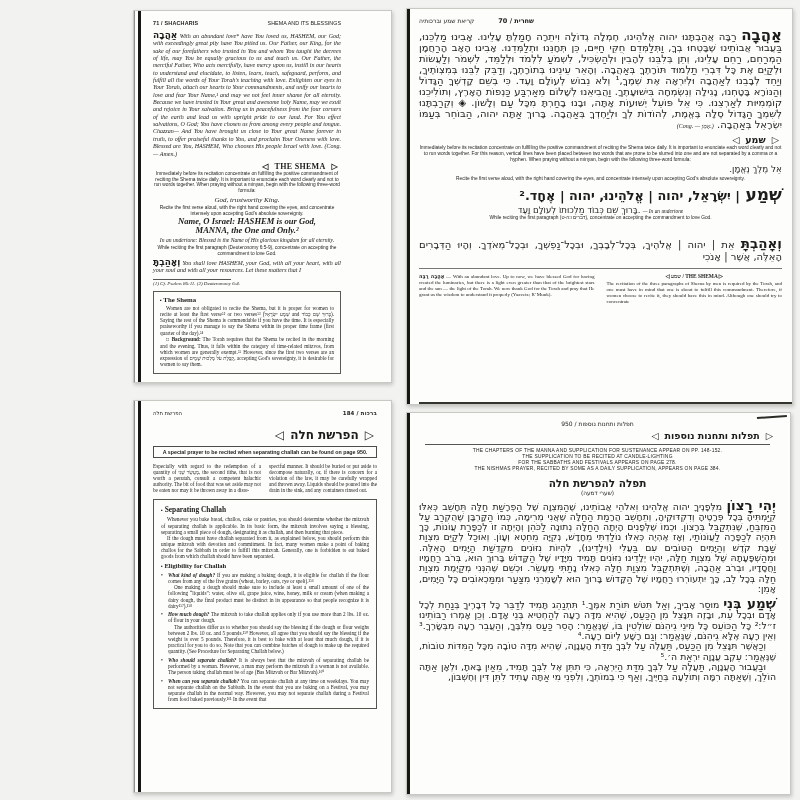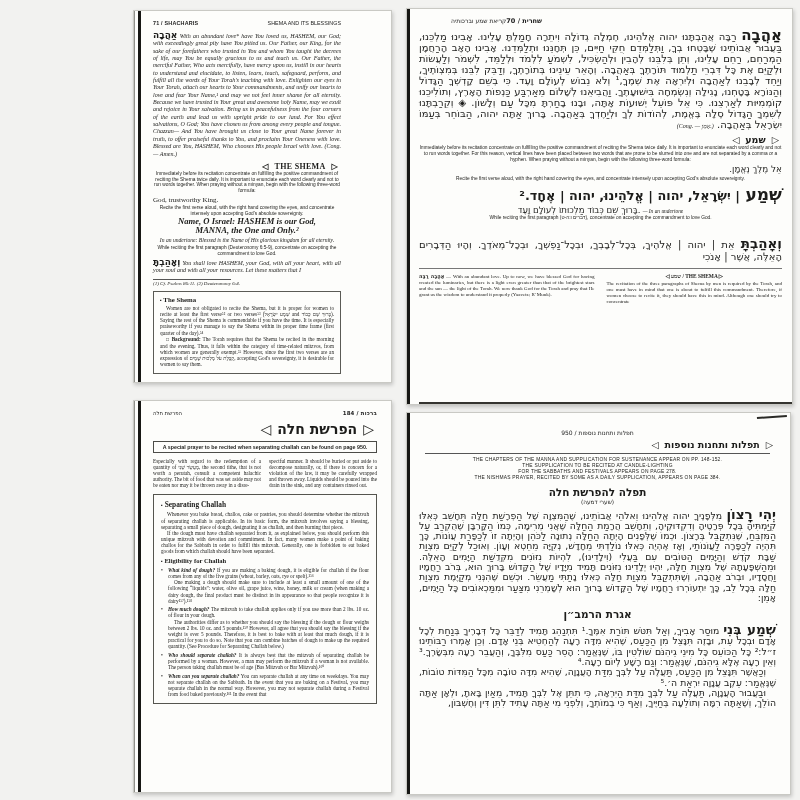--- a/index.html
+++ b/index.html
@@ -29,36 +29,36 @@
   .heb { font-family:"DejaVu Sans","DejaVu Serif",sans-serif; direction:rtl; }
   .just { text-align:justify; }
 
   
   #p71 { left:133px; top:10px; width:259px; height:373px; }
   #p71 .inner { padding:9px 50px 0 19px; }
   #p71 .body-par { font-size:6px; line-height:7.35px; font-style:italic; margin-top:6px; }
   #p71 .lead-heb { font-family:"DejaVu Sans",sans-serif; font-style:normal; font-weight:bold; font-size:9px; }
   #p71 .congtag { font-style:italic; }
   #p71 .sec { font-size:8px; margin-top:4px; letter-spacing:.3px; }
-  #p71 .formula { font-size:7px; text-align:left; margin:1.5px 0; }
+  #p71 .formula { font-style:italic; font-size:7px; text-align:center; margin:1.5px 0; }
   #p71 .bigline { font-weight:bold; font-style:italic; font-size:8.6px; line-height:9.6px; text-align:center; }
   #p71 .under { font-size:5.6px; font-style:italic; text-align:center; margin:1.5px 0; }
   #p71 .vpar { font-size:6px; line-height:7.3px; font-style:italic; margin-top:2.5px; }
   #p71 .fn-rule { width:78px; border-top:1px solid #555; margin-top:4px; }
   #p71 .fn { font-size:5px; margin-top:1.5px; font-style:italic; }
   #p71 .combox { border:1px solid #5a5a55; margin-top:5px; padding:4px 6px 5px; }
   #p71 .combox .bt { font-size:6.8px; font-weight:bold; margin-bottom:2px; }
   #p71 .combox p { font-size:5.2px; line-height:6.15px; text-align:justify; text-indent:6px; }
   #p71 .combox .mk { font-size:5px; }
 
   
   #p70 { left:406px; top:8px; width:387px; height:397px; }
   #p70 .inner { padding:8px 10px 0 12px; }
-  #p70 .head70 { display:flex; gap:0; align-items:baseline;
-                 font-family:"DejaVu Sans",sans-serif; font-size:6px; color:#222;margin-left:32px; }
+  #p70 .head70 { display:flex; gap:24px; align-items:baseline;
+                 font-family:"DejaVu Sans",sans-serif; font-size:6px; color:#222; }
   #p70 .head70 .pgnum { font-weight:bold; font-size:6.5px; }
   #p70 .body-par { font-size:10px; line-height:11px; margin-top:5px; }
   #p70 .lead-heb { font-size:15px; font-weight:bold; }
   #p70 .congtag { font-size:6px; direction:ltr; unicode-bidi:embed; font-family:"Liberation Serif",serif; font-style:italic; }
   #p70 .sec { font-family:"DejaVu Sans",sans-serif; font-size:9.5px; margin-top:2px; }
   #p70 .formula { font-size:8.8px; text-align:right; margin:2px 0; }
   #p70 .shline { font-weight:bold; margin-top:2px; direction:rtl; }
   #p70 .shlead { font-size:17px; }
   #p70 .shrest { font-size:12.8px; }
   #p70 .baruch { text-align:center; margin-top:1px; font-size:8.6px; }
@@ -66,21 +66,21 @@
   #p70 .vpar { font-size:10px; line-height:12px; margin-top:16px; }
   #p70 .vlead { font-size:13.5px; font-weight:bold; }
   #p70 .comm { display:flex; gap:12px; margin-top:5px; border-top:1px solid #777; padding-top:4px; }
   #p70 .comm .col { width:50%; font-size:5px; line-height:6.1px; text-align:justify; }
   #p70 .comm .ct { text-align:center; font-weight:bold; font-size:5.4px; margin-bottom:1.5px; font-style:normal; }
   #p70 .comm .hlead { font-family:"DejaVu Sans",sans-serif; font-weight:bold; }
 
   
   #p184 { left:133px; top:400px; width:259px; height:393px; }
   #p184 .inner { padding:9px 14px 0 19px; }
-  #p184 .sec { font-size:14px; margin-top:5px; font-family:"DejaVu Sans",sans-serif; }
+  #p184 .sec { font-size:12px; margin-top:12px; font-family:"DejaVu Sans",sans-serif; }
   #p184 .notice { border:1px solid #4c4c48; margin-top:4px; padding:2px 3px;
                   font-family:"Liberation Sans",sans-serif; font-weight:bold;
                   font-size:5.3px; text-align:center; }
   #p184 .bless { font-size:10px; line-height:11.5px; margin-top:5px;
                  text-align:justify; text-align-last:center; }
   #p184 .blead { font-size:13.5px; font-weight:bold; }
   #p184 .cols { display:flex; gap:8px; margin-top:5px; }
   #p184 .cols .col { width:50%; font-size:5.2px; line-height:6.1px; text-align:justify; }
   #p184 .bigbox { border:1px solid #55554f; margin-top:6px; padding:5px 7px 6px; }
   #p184 .bigbox .bt { font-size:7.4px; font-weight:bold; margin-bottom:2px; }
@@ -89,21 +89,21 @@
   #p184 .bullet { position:relative; padding-left:7px; margin-top:2.5px;
                   font-size:5.2px; line-height:6.1px; text-align:justify; }
   #p184 .bullet::before { content:"•"; position:absolute; left:0; top:0; font-size:5.2px; }
   #p184 .bullet .lbl { font-weight:bold; font-style:italic; }
   #p184 .bullet .extra { display:block; text-indent:6px; margin-top:.5px; }
   #p184 .bullet .extra:empty { display:none; }
   #p184 .mk { font-size:5px; }
 
   
   #p950 { left:406px; top:412px; width:385px; height:383px; }
-  #p950 .inner { padding:16px 14px 0 12px; }
+  #p950 .inner { padding:7px 14px 0 12px; }
   #p950 .head950 { text-align:center; font-family:"DejaVu Sans",sans-serif; font-size:6px; color:#222; }
   #p950 .sec { font-family:"DejaVu Sans",sans-serif; font-size:9.5px; margin-top:3px; }
   #p950 .rule950 { border-top:1px solid #555; margin:3px 6px 2.5px; }
   #p950 .caps { font-family:"Liberation Sans",sans-serif; font-size:4.9px; line-height:6px;
                 text-align:center; letter-spacing:.25px; color:#22221f; }
   #p950 .t1 { font-family:"DejaVu Sans",sans-serif; font-size:10.5px; font-weight:bold;
               text-align:center; margin-top:5px; }
   #p950 .t1sub { font-family:"DejaVu Sans",sans-serif; font-size:5.8px; text-align:center; margin-top:1px; }
   #p950 .par { font-family:"DejaVu Sans",sans-serif; direction:rtl; font-size:9.3px;
                line-height:10.3px; text-align:justify; margin-top:4px; }
@@ -214,20 +214,19 @@
         <span>◁</span><span class="heb">תפלות ותחנות נוספות</span><span>▷</span>
       </div>
       <div class="rule950"></div>
       <div class="caps">THE CHAPTERS OF THE MANNA AND SUPPLICATION FOR SUSTENANCE APPEAR ON PP. 148-152.</div>
       <div class="caps">THE SUPPLICATION TO BE RECITED AT CANDLE-LIGHTING</div>
       <div class="caps">FOR THE SABBATHS AND FESTIVALS APPEARS ON PAGE 278.</div>
       <div class="caps">THE NISHMAS PRAYER, RECITED BY SOME AS A DAILY SUPPLICATION, APPEARS ON PAGE 384.</div>
       <div class="t1 heb">תפלה להפרשת חלה</div>
       <div class="t1sub heb">(שערי דמעה)</div>
       <p class="par"><span class="plead">יְהִי רָצוֹן</span> <span>מִלְּפָנֶיךָ יהוה אֱלֹהֵינוּ וֵאלֹהֵי אֲבוֹתֵינוּ, שֶׁהַמִּצְוָה שֶׁל הַפְרָשַׁת חַלָּה תֵּחָשֵׁב כְּאִלּוּ קִיַּמְתִּיהָ בְּכָל פְּרָטֶיהָ וְדִקְדּוּקֶיהָ, וְתֵחָשֵׁב הֲרָמַת הַחַלָּה שֶׁאֲנִי מְרִימָה, כְּמוֹ הַקָּרְבָּן שֶׁהֻקְרַב עַל הַמִּזְבֵּחַ, שֶׁנִּתְקַבֵּל בְּרָצוֹן. וּכְמוֹ שֶׁלְּפָנִים הָיְתָה הַחַלָּה נְתוּנָה לַכֹּהֵן וְהָיְתָה זוֹ לְכַפָּרַת עֲוֹנוֹת, כָּךְ תִּהְיֶה לְכַפָּרָה לַעֲוֹנוֹתַי, וְאָז אֶהְיֶה כְּאִלּוּ נוֹלַדְתִּי מֵחָדָשׁ, נְקִיָּה מֵחֵטְא וְעָוֹן. וְאוּכַל לְקַיֵּם מִצְוַת שַׁבָּת קֹדֶשׁ וְהַיָּמִים הַטּוֹבִים עִם בַּעֲלִי (וִילָדֵינוּ), לִהְיוֹת נִזּוֹנִים מִקְּדֻשַּׁת הַיָּמִים הָאֵלֶּה. וּמֵהַשְׁפָּעָתָהּ שֶׁל מִצְוַת חַלָּה, יִהְיוּ יְלָדֵינוּ נִזּוֹנִים תָּמִיד מִיָּדָיו שֶׁל הַקָּדוֹשׁ בָּרוּךְ הוּא, בְּרֹב רַחֲמָיו וַחֲסָדָיו, וּבְרֹב אַהֲבָה, וְשֶׁתִּתְקַבֵּל מִצְוַת חַלָּה כְּאִלּוּ נָתַתִּי מַעֲשֵׂר. וּכְשֵׁם שֶׁהִנְּנִי מְקַיֶּמֶת מִצְוַת חַלָּה בְּכָל לֵב, כָּךְ יִתְעוֹרְרוּ רַחֲמָיו שֶׁל הַקָּדוֹשׁ בָּרוּךְ הוּא לְשָׁמְרֵנִי מִצַּעַר וּמִמַּכְאוֹבִים כָּל הַיָּמִים, אָמֵן:</span></p>
-      <div class="t2 heb">אגרת הרמב״ן</div>
       <p class="par"><span class="plead">שְׁמַע בְּנִי</span> <span>מוּסַר אָבִיךָ, וְאַל תִּטֹּשׁ תּוֹרַת אִמֶּךָ.¹ תִּתְנַהֵג תָּמִיד לְדַבֵּר כָּל דְּבָרֶיךָ בְּנַחַת לְכָל אָדָם וּבְכָל עֵת, וּבָזֶה תִּנָּצֵל מִן הַכַּעַס, שֶׁהִיא מִדָּה רָעָה לְהַחְטִיא בְּנֵי אָדָם. וְכֵן אָמְרוּ רַבּוֹתֵינוּ ז״ל:² כָּל הַכּוֹעֵס כָּל מִינֵי גֵיהִנֹּם שׁוֹלְטִין בּוֹ, שֶׁנֶּאֱמַר: הָסֵר כַּעַס מִלִּבֶּךָ, וְהַעֲבֵר רָעָה מִבְּשָׂרֶךָ.³ וְאֵין רָעָה אֶלָּא גֵיהִנֹּם, שֶׁנֶּאֱמַר: וְגַם רָשָׁע לְיוֹם רָעָה.⁴</span></p>
       <p class="par indent">וְכַאֲשֶׁר תִּנָּצֵל מִן הַכַּעַס, תַּעֲלֶה עַל לִבְּךָ מִדַּת הָעֲנָוָה, שֶׁהִיא מִדָּה טוֹבָה מִכָּל הַמִּדּוֹת טוֹבוֹת, שֶׁנֶּאֱמַר: עֵקֶב עֲנָוָה יִרְאַת ה׳.⁵</p>
       <p class="par indent">וּבַעֲבוּר הָעֲנָוָה, תַּעֲלֶה עַל לִבְּךָ מִדַּת הַיִּרְאָה, כִּי תִתֵּן אֶל לִבְּךָ תָּמִיד, מֵאַיִן בָּאתָ, וּלְאָן אַתָּה הוֹלֵךְ, וְשֶׁאַתָּה רִמָּה וְתוֹלֵעָה בְּחַיֶּיךָ, וְאַף כִּי בְמוֹתְךָ, וְלִפְנֵי מִי אַתָּה עָתִיד לִתֵּן דִּין וְחֶשְׁבּוֹן,</p>
     </div>
   </div>
 
 </div>
 
 </body></html>

